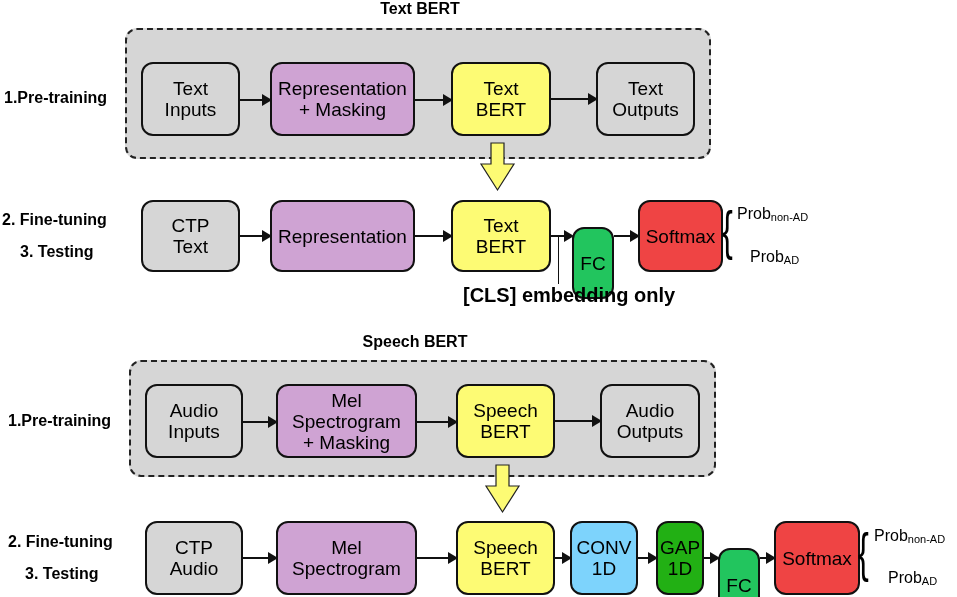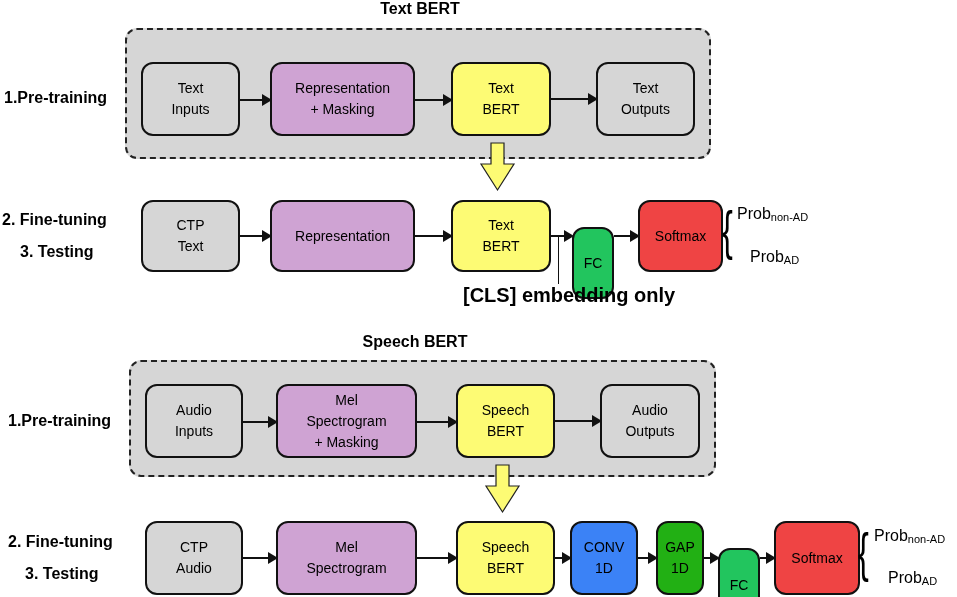--- a/index.html
+++ b/index.html
@@ -1,27 +1,27 @@
 <!DOCTYPE html>
 <html><head>
 <meta charset="utf-8">
 <style>
   html,body{margin:0;padding:0;background:#fff;}
   body{width:957px;height:597px;position:relative;overflow:hidden;font-family:"Liberation Sans",sans-serif;color:#000;}
   .abs{position:absolute;}
   .title{font-weight:bold;font-size:16px;text-align:center;}
   .stage{font-weight:bold;font-size:16px;white-space:nowrap;}
   .group{border:2px dashed #222;border-radius:12px;background:#d6d6d6;box-sizing:border-box;}
-  .box{border:2px solid #111;border-radius:12px;box-sizing:border-box;display:flex;align-items:center;justify-content:center;text-align:center;font-size:14px;line-height:21px;white-space:pre-line;}
+  .box{border:2px solid #111;border-radius:12px;box-sizing:border-box;display:flex;align-items:center;justify-content:center;text-align:center;font-size:19px;line-height:21px;white-space:pre-line;}
   .gray{background:#d6d6d6;}
   .purple{background:#cfa3d3;}
   .yellow{background:#fdfb74;}
   .blue{background:#22c55e;margin-top:27px;}
   .salmon{background:#ef4444;}
-  .cyan{background:#3b82f6;}
+  .cyan{background:#7dd3fc;}
   .green{background:#22b014;}
   .arrow{height:2px;background:#111;}
   .arrow::after{content:"";position:absolute;right:-2px;top:-5px;border-left:10px solid #111;border-top:6px solid transparent;border-bottom:6px solid transparent;}
   .out{font-weight:normal;font-size:16px;white-space:nowrap;}
   .out sub{font-size:11px;vertical-align:-2px;}
   .brace{font-size:54px;line-height:54px;font-weight:normal;transform:scaleX(0.6);transform-origin:left center;}
   .cls-line{width:1px;background:#111;}
   .cls-label{font-weight:bold;font-size:20px;white-space:nowrap;}
 </style>
 </head>

